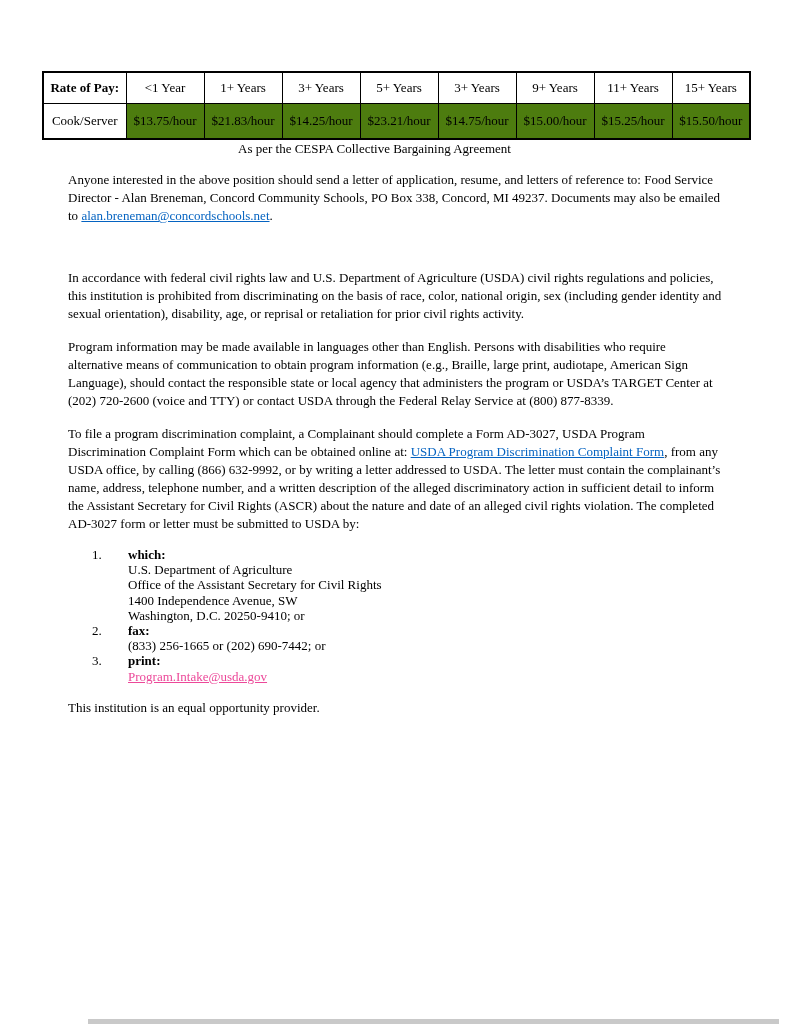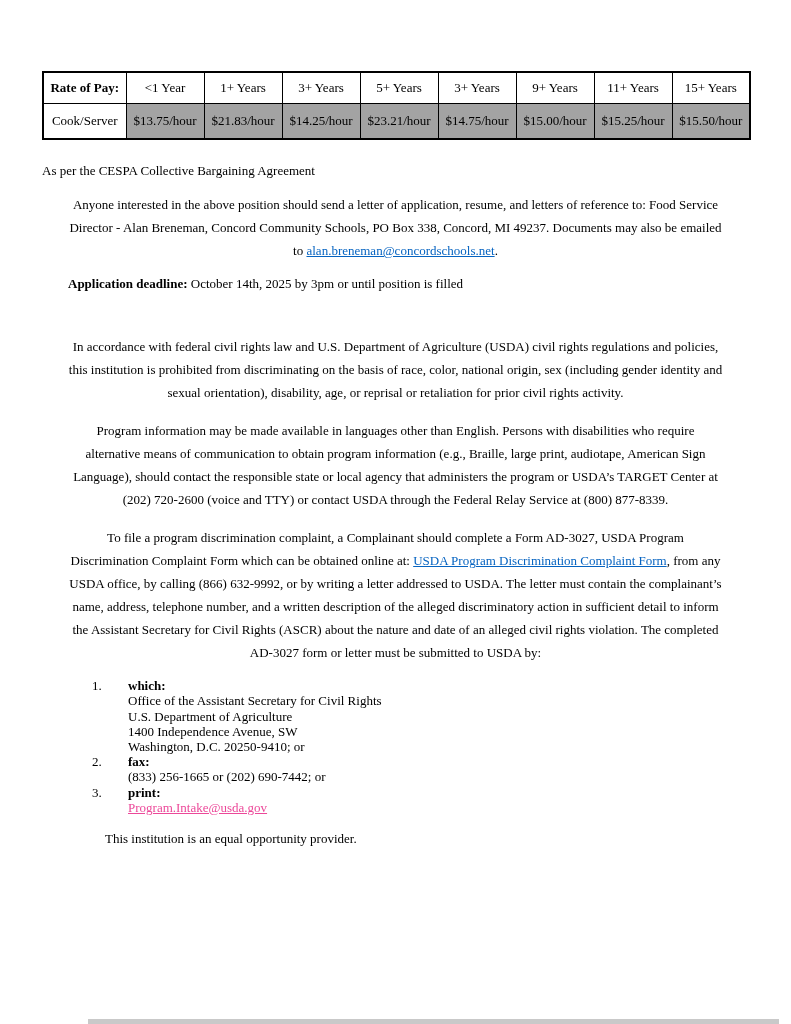--- a/index.html
+++ b/index.html
@@ -27,34 +27,34 @@
     vertical-align: middle;
     padding: 0 2px;
     font-size: 13px;
     background: #ffffff;
   }
   .pay-table col.first { width: 83px; }
   .pay-table col.rest { width: 78px; }
   .pay-table .header-row td { height: 30px; }
   .pay-table .rates-row td { height: 34px; }
   .pay-table td.bold { font-weight: bold; }
-  .pay-table .rates-row td.rate { background: #a3a3a3; }
-  .caption { margin-top: 23px; line-height: 15px; }
-  .para { margin-top: 15px; line-height: 23px; text-align: center; }
+  .pay-table .rates-row td.rate { background: #4d7c0f; }
+  .caption { text-align: center; margin-top: 1px; line-height: 15px; }
+  .para { margin-top: 15px; line-height: 18px; }
   .deadline { margin-top: 14px; line-height: 15.2px; }
   .usda-block { margin-top: 44px; }
   .usda-block .para:first-child { margin-top: 0; }
   .bold { font-weight: bold; }
   a.link { color: #0563C1; text-decoration: underline; cursor: pointer; }
   a.link-teal { color: #ec4899; text-decoration: underline; cursor: pointer; }
   .usda-list { margin-top: 14px; }
   .list-item { display: flex; line-height: 15.2px; }
   .list-num { margin-left: 24px; width: 36px; flex: none; }
   .item-body { flex: 1; }
-  .closing { margin-top: 16px; line-height: 15.2px; margin-left: 37px; }
+  .closing { margin-top: 16px; line-height: 15.2px; }
   .page-bottom-edge {
     position: absolute;
     bottom: 0;
     left: 88px;
     width: 691px;
     height: 5px;
     background: #c9c9c9;
   }
 </style>
 </head>
@@ -99,34 +99,33 @@
             <td class="rate">$15.25/hour</td>
             <td class="rate">$15.50/hour</td>
           </tr>
         </tbody>
       </table>
       <div class="caption">As per the CESPA Collective Bargaining Agreement</div>
     </div>
 
     <p class="para"><span>Anyone interested in the above position should send a letter of application, resume, and letters of reference to:  Food Service Director - Alan Breneman, Concord Community Schools, PO Box 338, Concord, MI  49237.  Documents may also be emailed to </span><a href="#" class="link">alan.breneman@concordschools.net</a><span>.</span></p>
 
-    <p class="deadline"><span class="bold">Application deadline:</span><span> October 14th, 2025 by 3pm or until position is filled</span></p>
 
     <div class="usda-block">
       <p class="para">In accordance with federal civil rights law and U.S. Department of Agriculture (USDA) civil rights regulations and policies, this institution is prohibited from discriminating on the basis of race, color, national origin, sex (including gender identity and sexual orientation), disability, age, or reprisal or retaliation for prior civil rights activity.</p>
       <p class="para">Program information may be made available in languages other than English. Persons with disabilities who require alternative means of communication to obtain program information (e.g., Braille, large print, audiotape, American Sign Language), should contact the responsible state or local agency that administers the program or USDA’s TARGET Center at (202) 720-2600 (voice and TTY) or contact USDA through the Federal Relay Service at (800) 877-8339.</p>
       <p class="para"><span>To file a program discrimination complaint, a Complainant should complete a Form AD-3027, USDA Program Discrimination Complaint Form which can be obtained online at: </span><a href="#" class="link">USDA Program Discrimination Complaint Form</a><span>, from any USDA office, by calling (866) 632-9992, or by writing a letter addressed to USDA. The letter must contain the complainant’s name, address, telephone number, and a written description of the alleged discriminatory action in sufficient detail to inform the Assistant Secretary for Civil Rights (ASCR) about the nature and date of an alleged civil rights violation. The completed AD-3027 form or letter must be submitted to USDA by:</span></p>
 
       <div class="usda-list">
         <div class="list-item">
           <span class="list-num">1.</span>
           <div class="item-body">
             <div class="bold">which:</div>
+            <div>U.S. Department of Agriculture</div>
             <div>Office of the Assistant Secretary for Civil Rights</div>
-            <div>U.S. Department of Agriculture</div>
             <div>1400 Independence Avenue, SW</div>
             <div>Washington, D.C. 20250-9410; or</div>
           </div>
         </div>
         <div class="list-item">
           <span class="list-num">2.</span>
           <div class="item-body">
             <div class="bold">fax:</div>
             <div>(833) 256-1665 or (202) 690-7442; or</div>
           </div>

